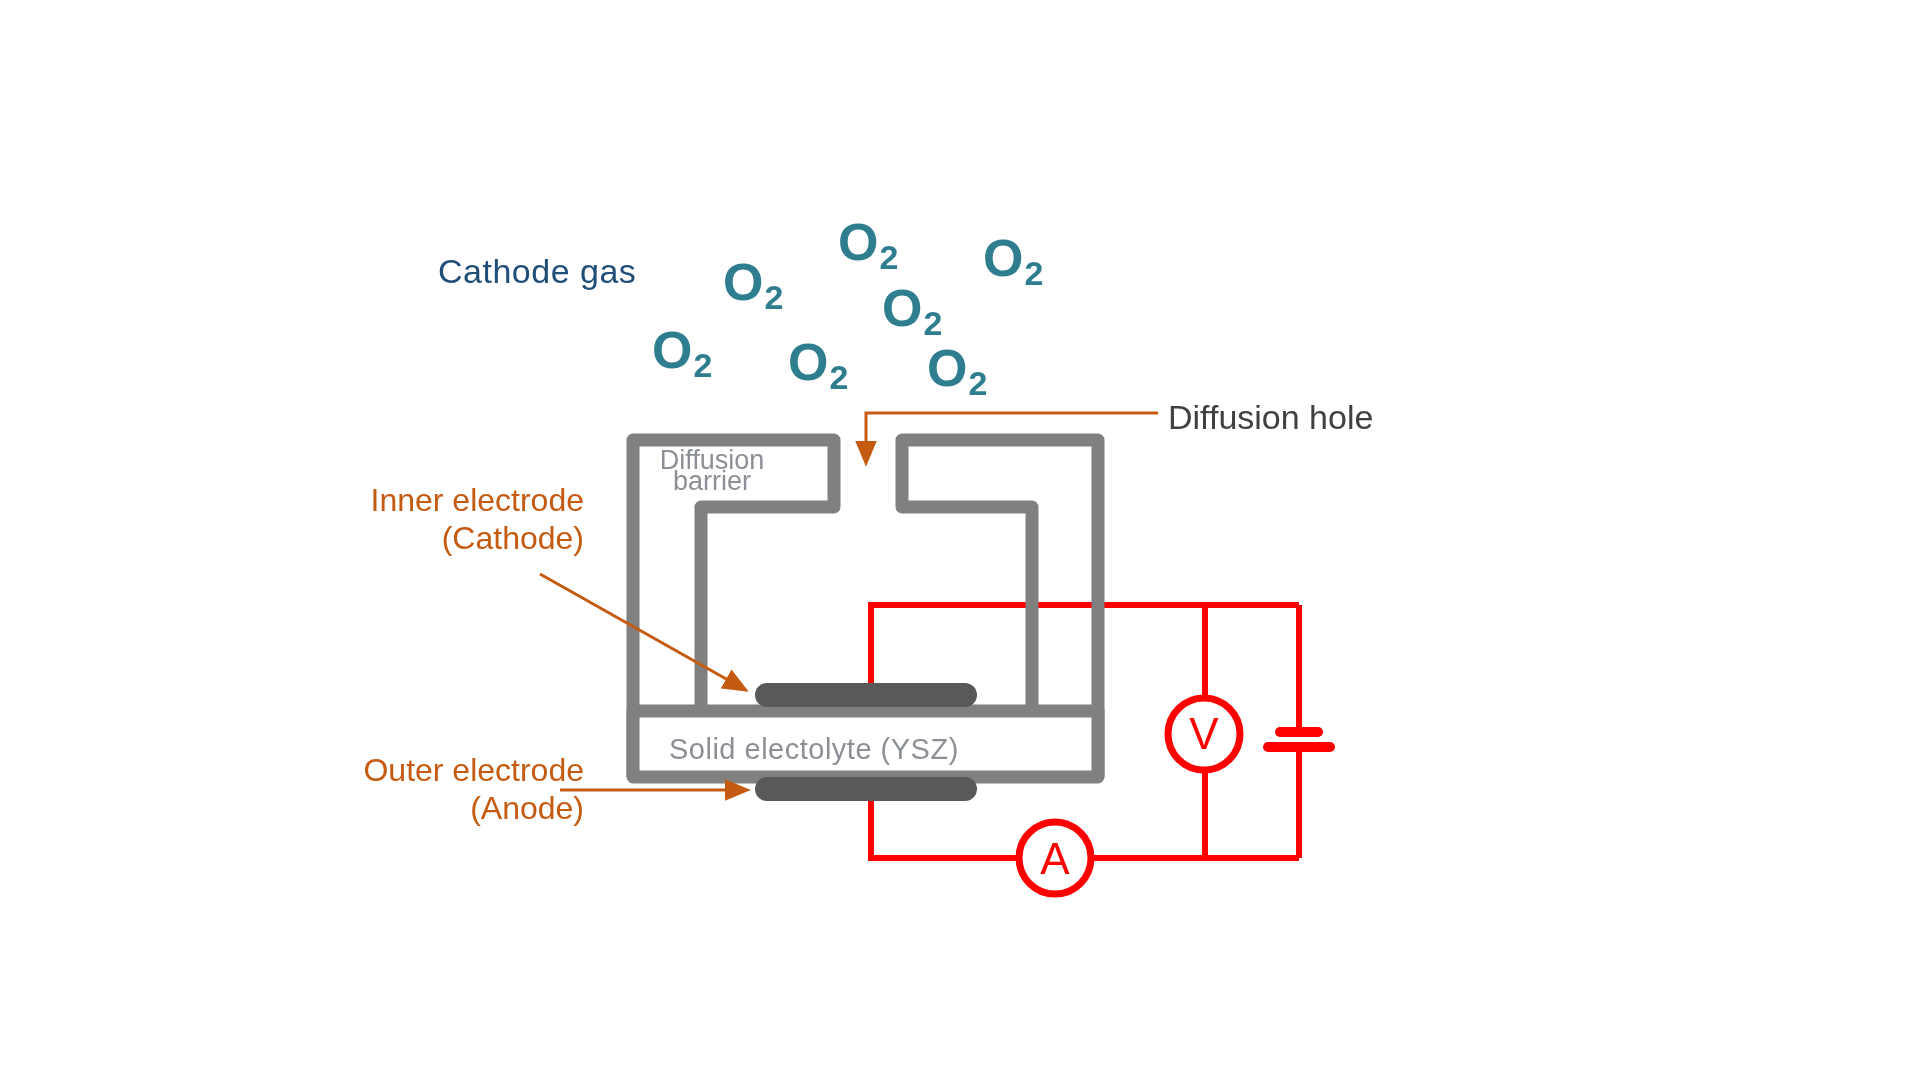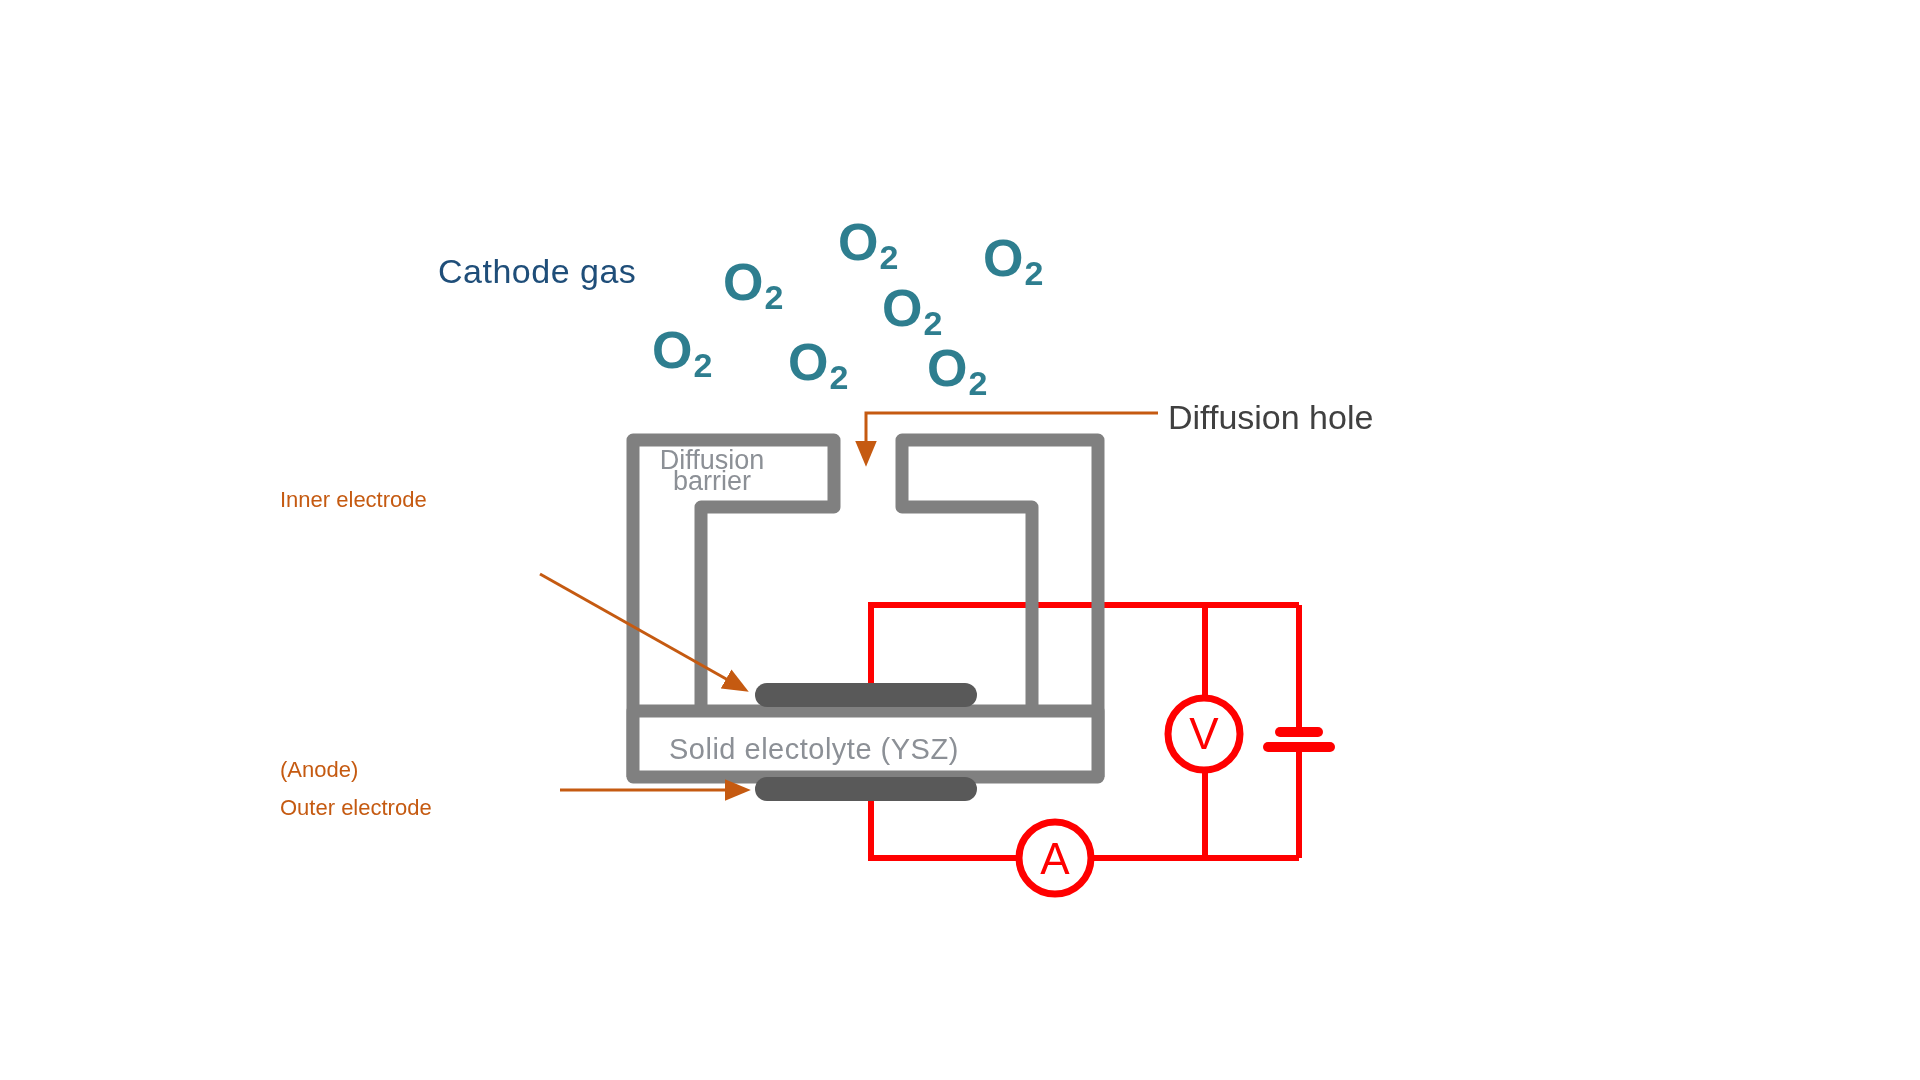--- a/index.html
+++ b/index.html
@@ -6,22 +6,22 @@
   .stage{
     position:relative;width:1920px;height:1080px;background:#ffffff;
     overflow:hidden;font-family:"Liberation Sans", sans-serif;
   }
   .stage svg{position:absolute;left:0;top:0;}
   .lbl{position:absolute;white-space:nowrap;}
   .measured-gas{left:438px;top:252px;font-size:34px;letter-spacing:.5px;}
   .o2{position:absolute;font-weight:bold;font-size:52px;line-height:1;letter-spacing:1px;}
   .o2 sub{font-size:34px;vertical-align:-9px;line-height:0;}
   .diffusion-hole{left:1168px;top:398px;font-size:34px;}
-  .elec-label{position:absolute;left:280px;width:304px;text-align:left;
-    font-size:22px;line-height:38px;}
+  .elec-label{position:absolute;left:280px;width:304px;text-align:right;
+    font-size:32px;line-height:38px;}
   .inner-elec{top:481px;}
   .outer-elec{top:751px;}
   .diff-barrier{position:absolute;left:612px;top:450px;width:200px;text-align:center;
     font-size:27px;line-height:21px;}
   .electrolyte-lbl{left:658px;top:733px;font-size:29px;letter-spacing:.5px;margin-left:11px;}
   .meter-letter{position:absolute;width:48px;text-align:center;font-size:44px;line-height:48px;}
   .v-letter{left:1180px;top:710px;}
   .a-letter{left:1031px;top:835px;}
 </style>
 </head>
@@ -75,25 +75,26 @@
   <span class="o2" style="left:723px;top:256px;color:#2E7E8F;"><span>O</span><sub>2</sub></span>
   <span class="o2" style="left:882px;top:282px;color:#2E7E8F;"><span>O</span><sub>2</sub></span>
   <span class="o2" style="left:652px;top:324px;color:#2E7E8F;"><span>O</span><sub>2</sub></span>
   <span class="o2" style="left:788px;top:336px;color:#2E7E8F;"><span>O</span><sub>2</sub></span>
   <span class="o2" style="left:927px;top:342px;color:#2E7E8F;"><span>O</span><sub>2</sub></span>
 
   <div class="lbl diffusion-hole" style="color:#404040;">Diffusion hole</div>
 
   <div class="elec-label inner-elec" style="color:#C55A11;">
     <div>Inner electrode</div>
+    <div>(Cathode)</div>
   </div>
 
   <div class="elec-label outer-elec" style="color:#C55A11;">
+    <div>Outer electrode</div>
     <div>(Anode)</div>
-    <div>Outer electrode</div>
   </div>
 
   <div class="diff-barrier" style="color:#8C9096;">
     <div>Diffusion</div>
     <div>barrier</div>
   </div>
 
   <div class="lbl electrolyte-lbl" style="color:#8C9096;">Solid electolyte (YSZ)</div>
 
   <div class="meter-letter v-letter" style="color:#FF0000;">V</div>

